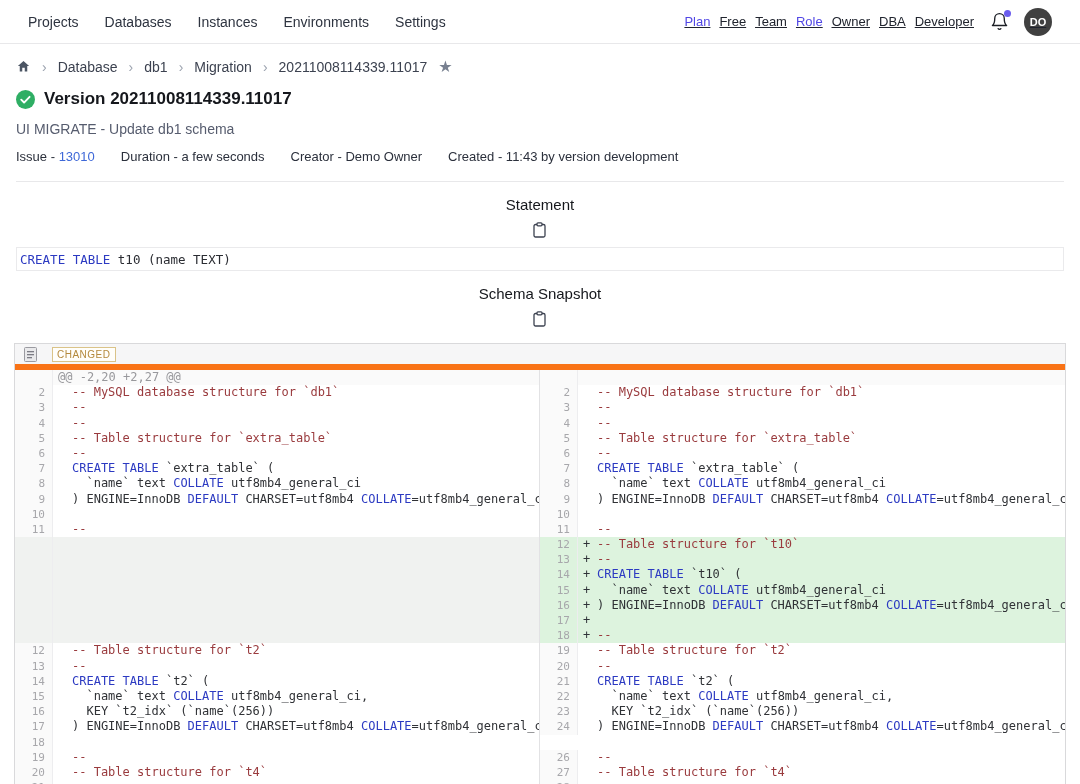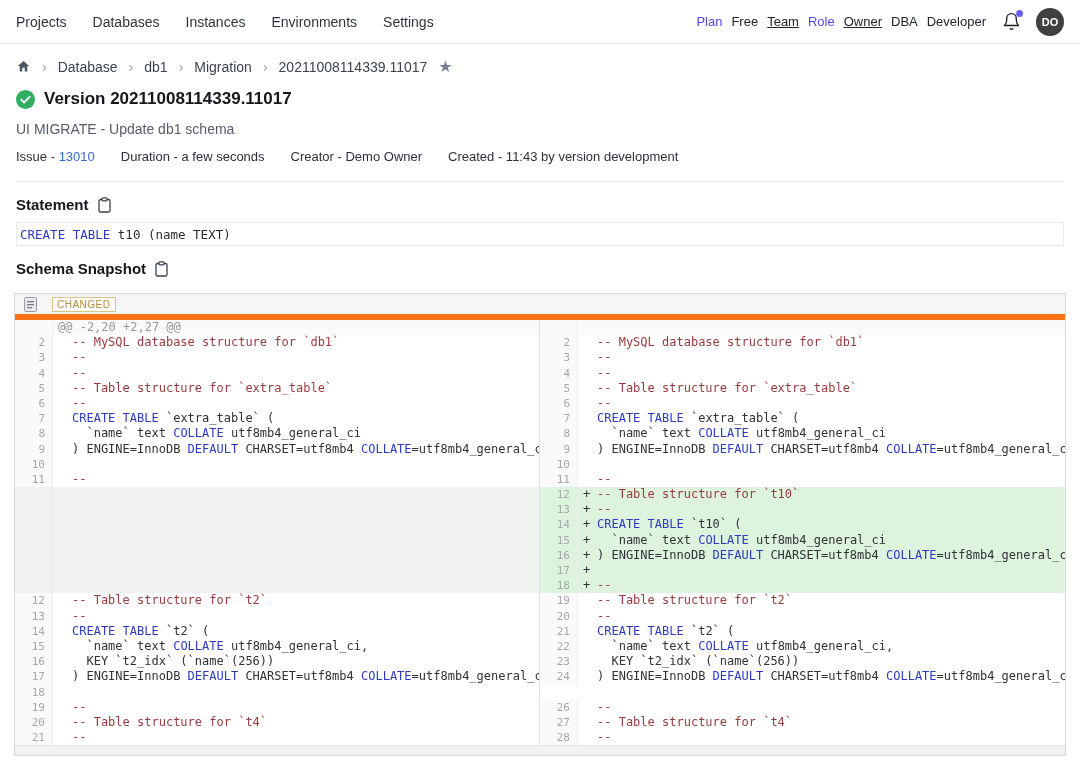--- a/index.html
+++ b/index.html
@@ -1,41 +1,41 @@
 <!DOCTYPE html>
 <html><head>
 <meta charset="utf-8">
 <style>
   * { box-sizing:border-box; margin:0; padding:0; }
   html,body { width:1080px; height:784px; background:#fff; font-family:"Liberation Sans",sans-serif; overflow:hidden; }
 
-  .topbar { height:44px; display:flex; align-items:center; padding:0 16px; border-bottom:1px solid #e8e8ea; }
+  .topbar { height:44px; display:flex; align-items:center; padding:0 28px; border-bottom:1px solid #e8e8ea; }
   .nav-left { display:flex; gap:26px; }
   .nav-item { font-size:14px; color:#2e3440; cursor:pointer; }
-  .nav-right { margin-left:auto; display:flex; align-items:center; gap:9px; font-size:13px; color:#20242e; }
+  .nav-right { margin-left:auto; display:flex; align-items:center; gap:9px; font-size:13px; color:#20242e;text-decoration:underline; }
   .nav-r.accent { color:#5147e5; }
   .nav-r.underline { text-decoration:underline; }
   .bell-wrap { position:relative; margin-left:7px; width:20px; height:20px; }
   .bell-dot { position:absolute; top:-2px; right:-1px; width:7px; height:7px; border-radius:50%; background:#6a5ced; }
   .avatar { width:28px; height:28px; border-radius:50%; background:#404040; color:#fff; font-size:11px; font-weight:bold; display:flex; align-items:center; justify-content:center; margin-left:5px; cursor:pointer; }
 
   .breadcrumb { display:flex; align-items:center; gap:11px; padding:13px 16px 2px; font-size:14px; color:#3c4250; }
   .crumb { cursor:pointer; }
   .crumb-sep { color:#9ca3af; font-size:14px; }
   .star { color:#788090; font-size:16px; cursor:pointer; }
 
   .section { padding:0 16px; }
   .version-row { display:flex; align-items:center; gap:9px; margin-top:11px; }
   .version-title { font-size:17px; font-weight:bold; color:#15171c; }
   .subtitle { margin-top:12px; font-size:14px; color:#565c6e; }
   .meta-row { margin-top:12px; display:flex; gap:26px; font-size:13px; color:#2b303c; }
   .meta-link { color:#3e68d8; cursor:pointer; }
   hr.div { border:none; border-top:1px solid #e8e8ea; margin-top:17px; }
 
-  .sec-head { display:flex; align-items:center; gap:9px; margin-top:14px; font-size:15px; font-weight:bold; color:#15171c; }
+  .sec-head { display:flex; align-items:center; gap:9px; margin-top:14px; font-size:15px; font-weight:normal; color:#15171c;flex-direction:column; }
   .copy-btn { cursor:pointer; display:flex; align-items:center; }
   .stmt-box { margin-top:9px; border:1px solid #eaeaec; height:24px; display:flex; align-items:center; padding:0 3px;
               font-family:"DejaVu Sans Mono",monospace; font-size:12.5px; color:#2a2c32; white-space:pre; }
 
   .toggle-row { display:flex; align-items:center; gap:11px; margin-top:12px; font-size:13px; }
   .toggle { width:37px; height:20px; border-radius:10px; background:#5443e4; position:relative; cursor:pointer; flex:none; }
   .toggle-knob { position:absolute; top:2px; right:2px; width:16px; height:16px; border-radius:50%; background:#fff; }
   .toggle-label { font-weight:bold; color:#15171c; }
   .toggle-hint { color:#6b7280; }
 

